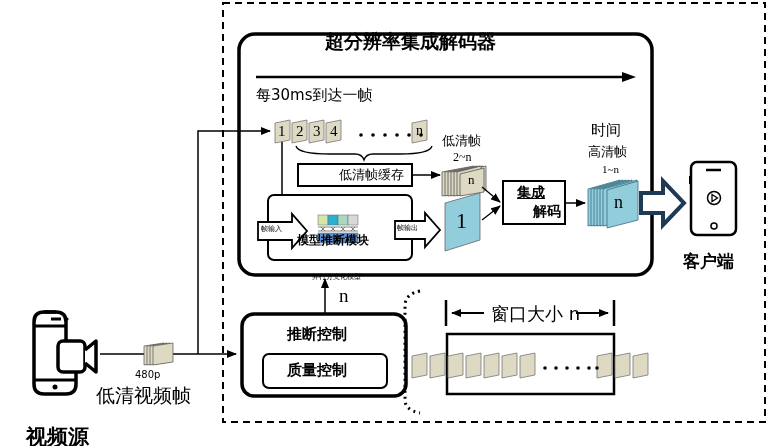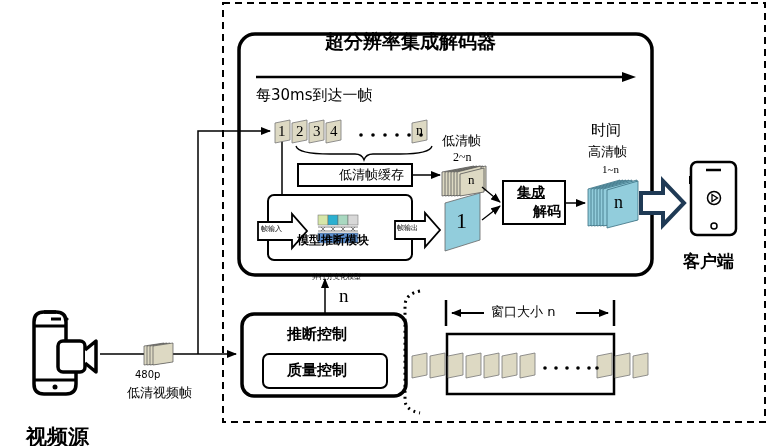--- a/index.html
+++ b/index.html
@@ -190,19 +190,19 @@
 <div class="lbl bold" style="left:533px;top:204px;font-size:14px;">解码</div>
 
 <div class="lbl" style="left:588px;top:145px;font-size:13px;">高清帧</div>
 <div class="lbl serif" style="left:602px;top:164px;font-size:11px;">1~n</div>
 <div class="lbl serif" style="left:614px;top:193px;font-size:18px;">n</div>
 
 <div class="lbl bold" style="left:683px;top:253px;font-size:17px;">客户端</div>
 
 <div class="lbl bold" style="left:26px;top:427px;font-size:21px;">视频源</div>
 <div class="lbl" style="left:135px;top:370px;font-size:10px;">480p</div>
-<div class="lbl" style="left:127px;top:386px;font-size:13px;">低清视频帧</div>
+<div class="lbl" style="left:96px;top:386px;font-size:19px;">低清视频帧</div>
 
 <div class="lbl serif" style="left:339px;top:286px;font-size:19px;">n</div>
 <div class="lbl bold" style="left:287px;top:327px;font-size:15px;">推断控制</div>
 <div class="lbl bold" style="left:287px;top:363px;font-size:15px;">质量控制</div>
 
-<div class="lbl" style="left:491px;top:305px;font-size:13px;">窗口大小 n</div>
+<div class="lbl" style="left:491px;top:305px;font-size:18px;">窗口大小 n</div>
 
 </body></html>

